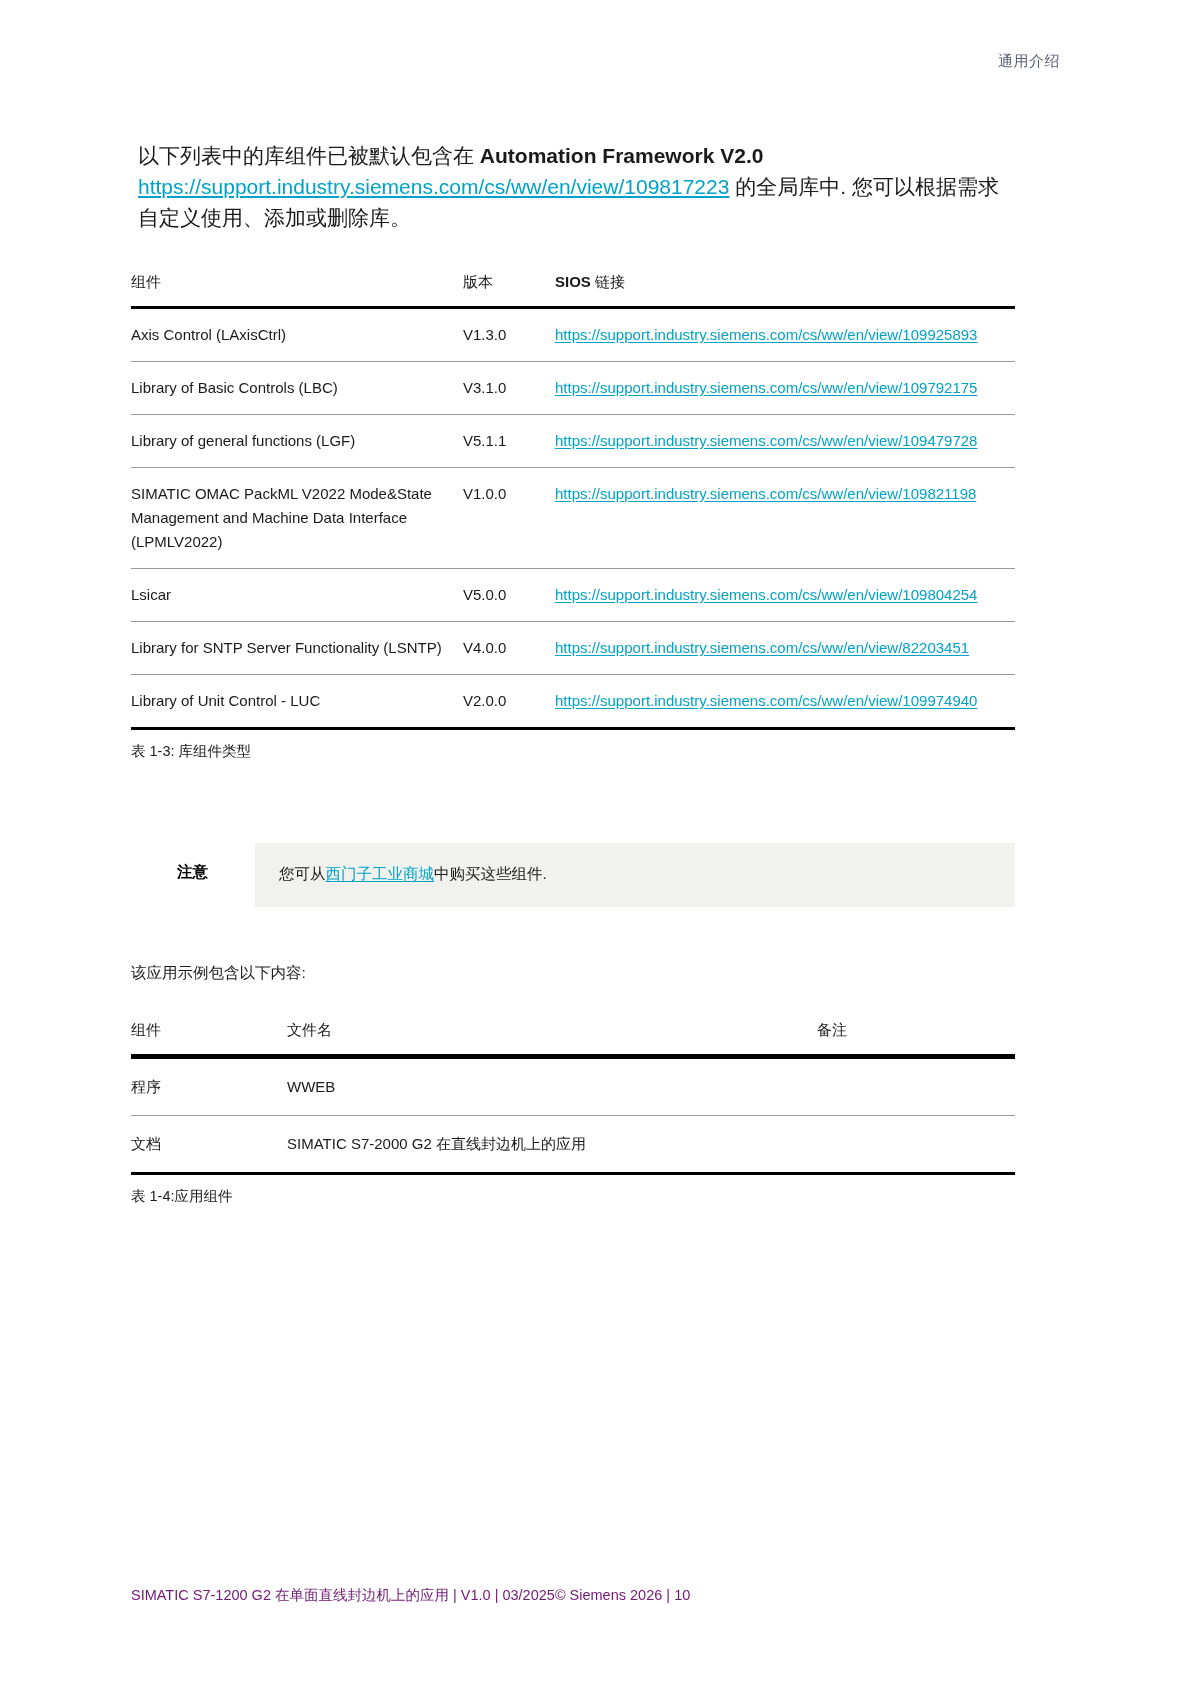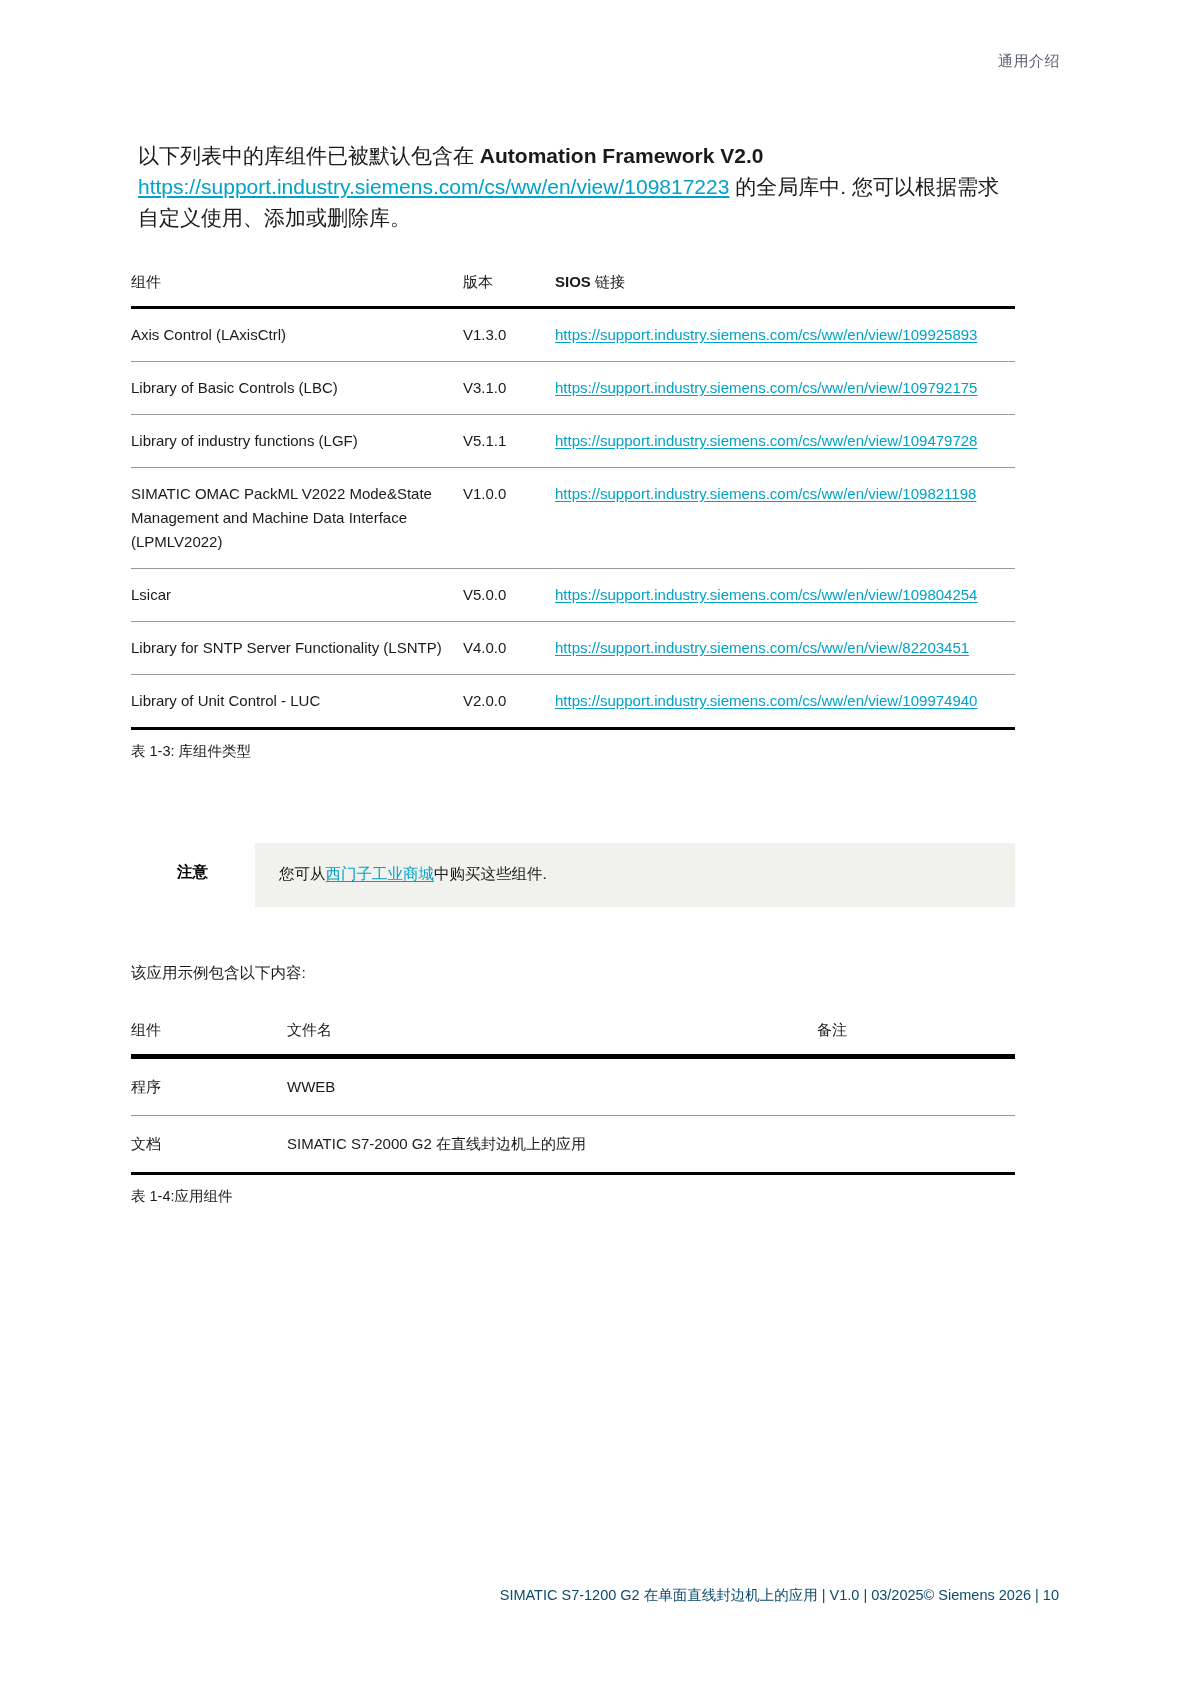--- a/index.html
+++ b/index.html
@@ -134,24 +134,24 @@
   table.app-table thead tr { border-bottom: 5px solid #000000; }
   table.app-table td { padding: 16px 0 16px 0; }
 
   
   .footer {
     position: absolute;
     left: 131px;
     right: 131px;
     bottom: 78px;
     display: flex;
-    justify-content: flex-end;
+    justify-content: flex-start;
     align-items: baseline;
     font-size: 14.5px;
-    color: #0c4a6e;
+    color: #701a75;
   }
   .footer .right b { font-weight: normal; margin-top: 33px; }
 </style>
 </head>
 <body>
 
 <div class="page">
 
   <div class="running-header">通用介绍</div>
 
@@ -175,21 +175,21 @@
           <td class="c-name">Axis Control (LAxisCtrl)</td>
           <td class="c-ver">V1.3.0</td>
           <td class="c-link"><a class="link" href="#">https://support.industry.siemens.com/cs/ww/en/view/109925893</a></td>
         </tr>
         <tr>
           <td class="c-name">Library of Basic Controls (LBC)</td>
           <td class="c-ver">V3.1.0</td>
           <td class="c-link"><a class="link" href="#">https://support.industry.siemens.com/cs/ww/en/view/109792175</a></td>
         </tr>
         <tr>
-          <td class="c-name">Library of industry functions (LGF)</td>
+          <td class="c-name">Library of general functions (LGF)</td>
           <td class="c-ver">V5.1.1</td>
           <td class="c-link"><a class="link" href="#">https://support.industry.siemens.com/cs/ww/en/view/109479728</a></td>
         </tr>
         <tr>
           <td class="c-name">SIMATIC OMAC PackML V2022 Mode&amp;State Management and Machine Data Interface (LPMLV2022)</td>
           <td class="c-ver">V1.0.0</td>
           <td class="c-link"><a class="link" href="#">https://support.industry.siemens.com/cs/ww/en/view/109821198</a></td>
         </tr>
         <tr>
           <td class="c-name">Lsicar</td>

